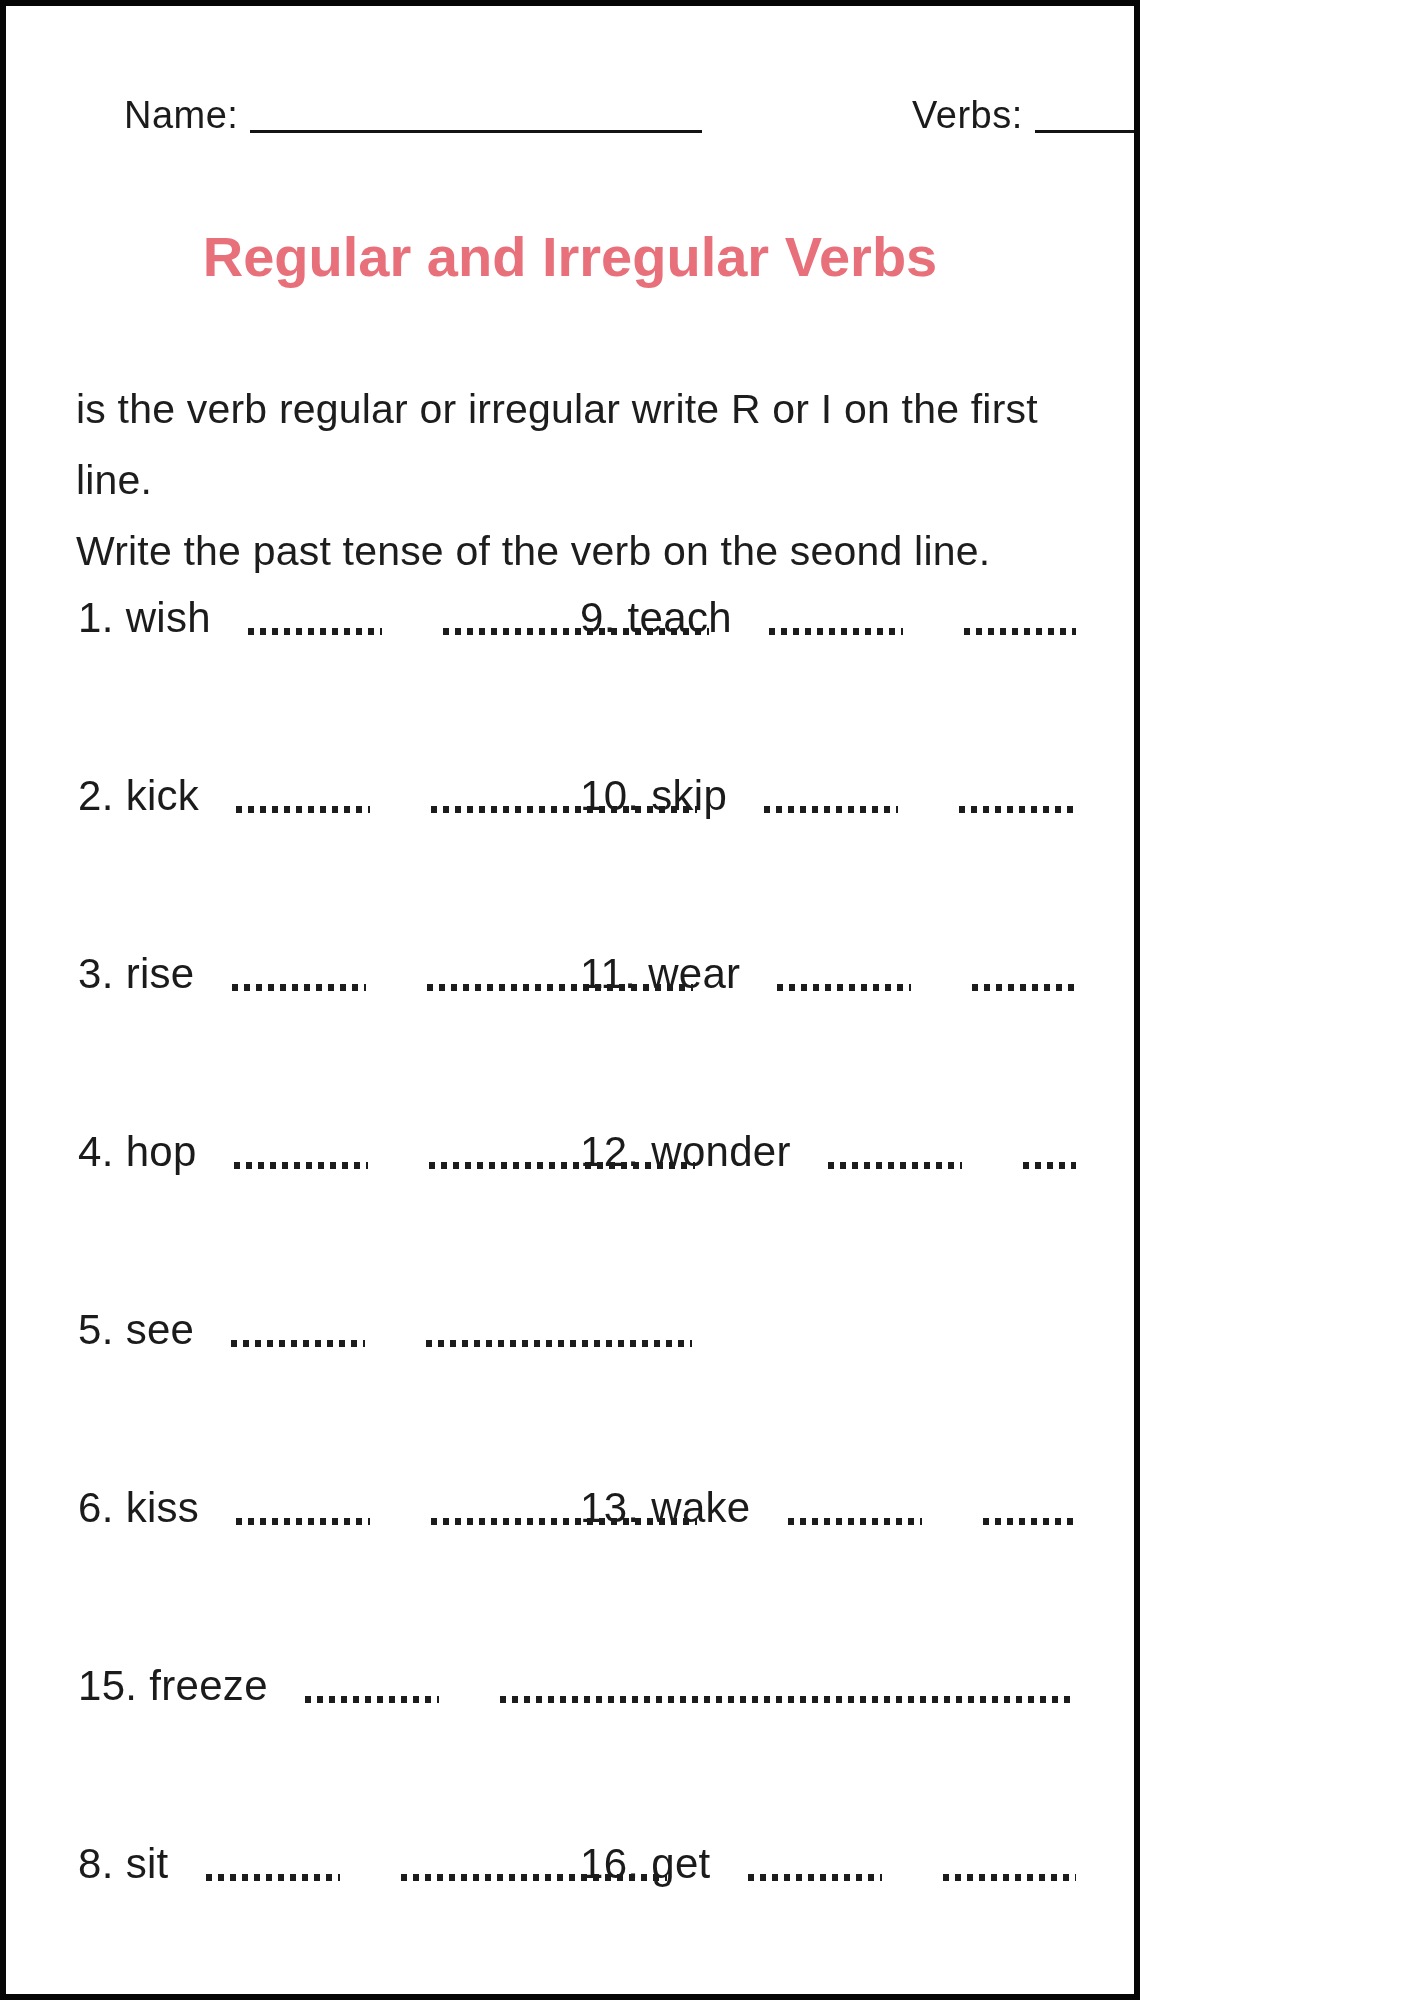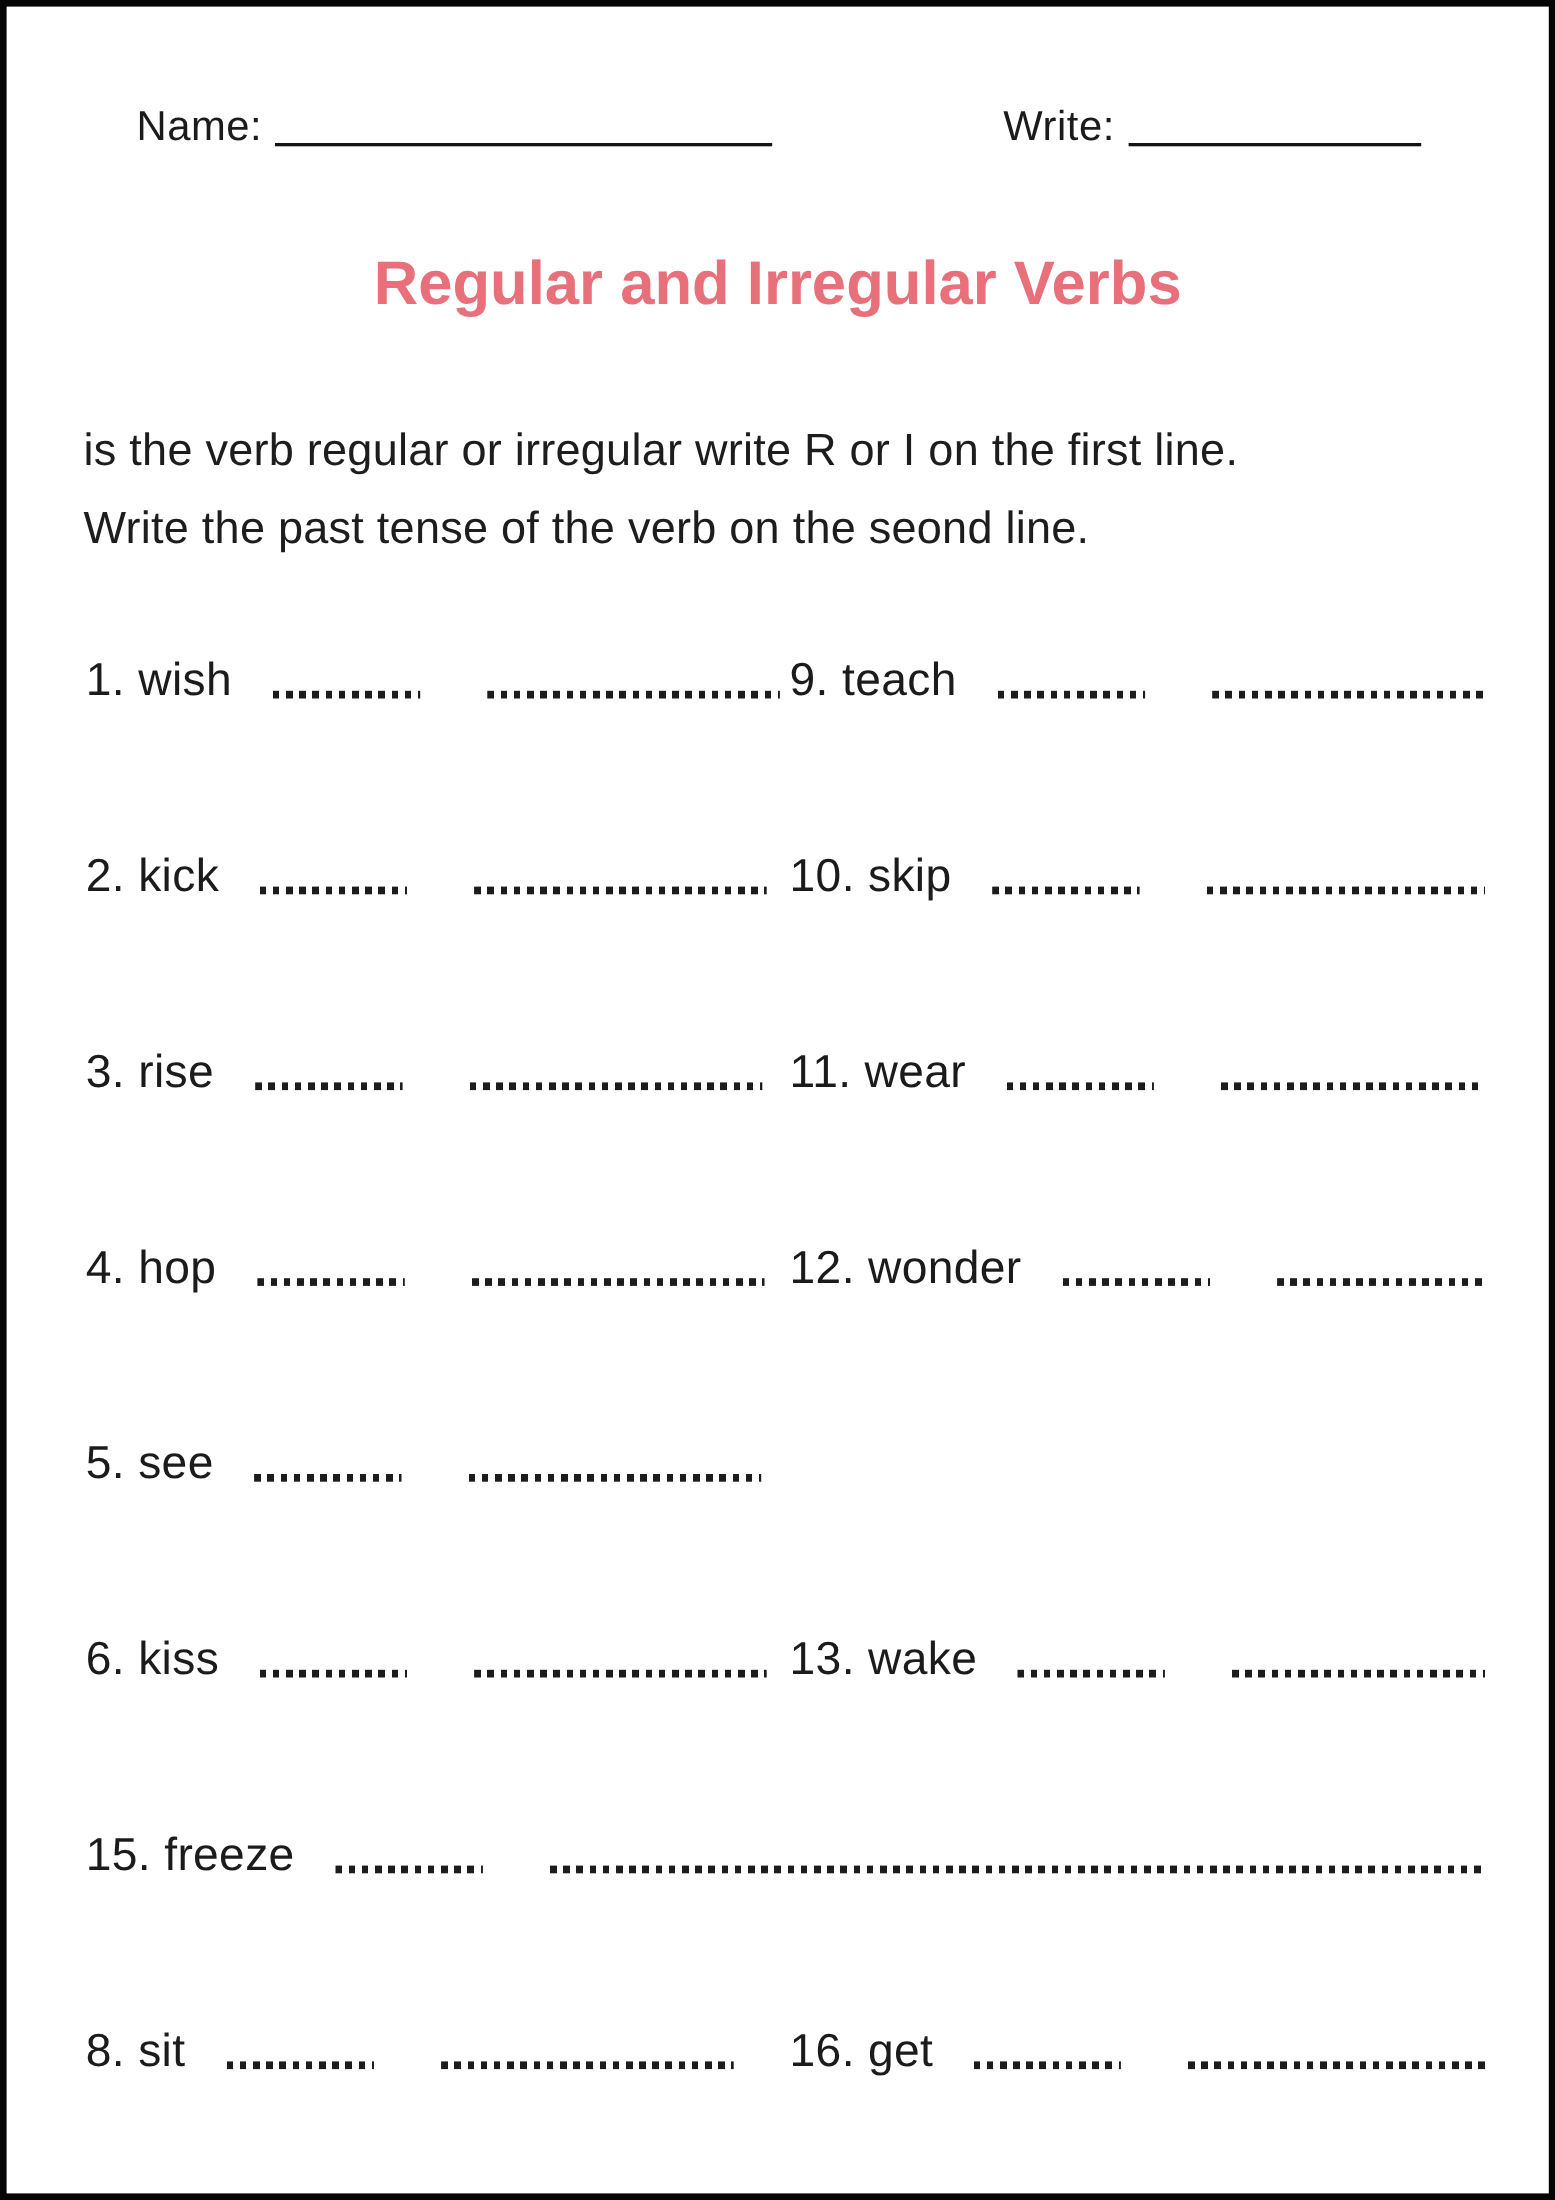--- a/index.html
+++ b/index.html
@@ -2,21 +2,21 @@
 <html><head>
 <meta charset="utf-8">
 <style>
   html, body {
     margin: 0;
     padding: 0;
     background: #ffffff;
   }
   .page {
     position: relative;
-    width: 1414px;
+    width: 1140px;
     height: 2000px;
     box-sizing: border-box;
     background: #ffffff;
     border: 6px solid #060606;
     font-family: "Liberation Sans", sans-serif;
     color: #1b1b1b;
     overflow: hidden;
   }
 
   
@@ -106,21 +106,21 @@
 </head>
 <body>
 
 <div class="page">
 
   <div class="field field-name">
     <span class="field-label">Name:</span>
     <span class="write-line name-line"></span>
   </div>
   <div class="field field-class">
-    <span class="field-label">Write:</span>
+    <span class="field-label">Verbs:</span>
     <span class="write-line class-line"></span>
   </div>
 
   <h1 class="title">Regular and Irregular Verbs</h1>
 
   <div class="instructions">
     <div>is the verb regular or irregular write R or I on the first line.</div>
     <div>Write the past tense of the verb on the seond line.</div>
   </div>
 

